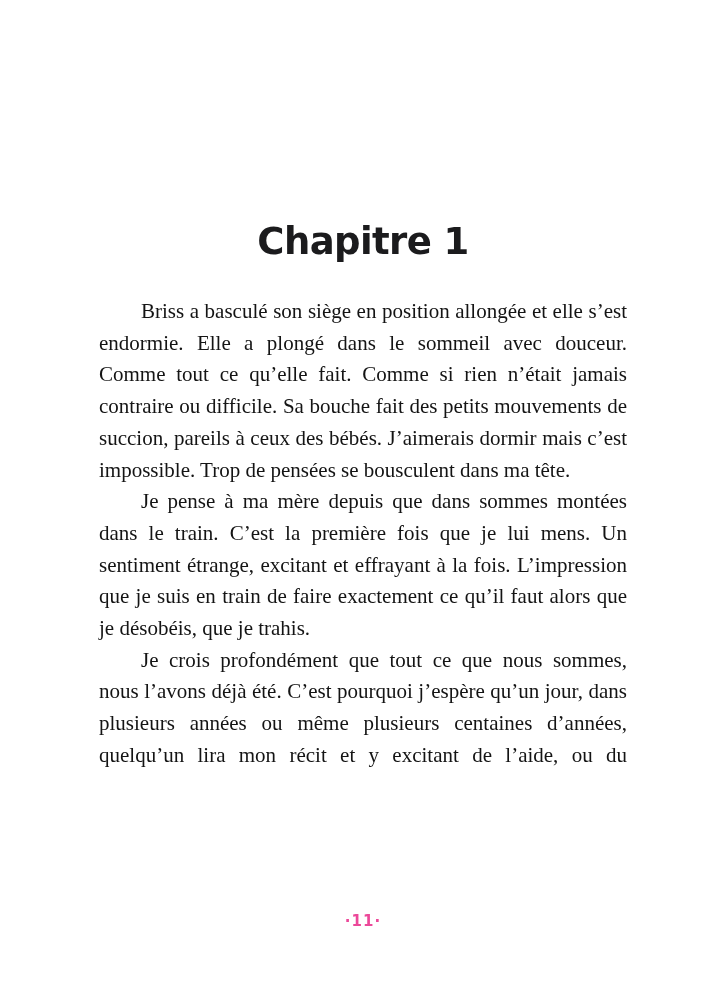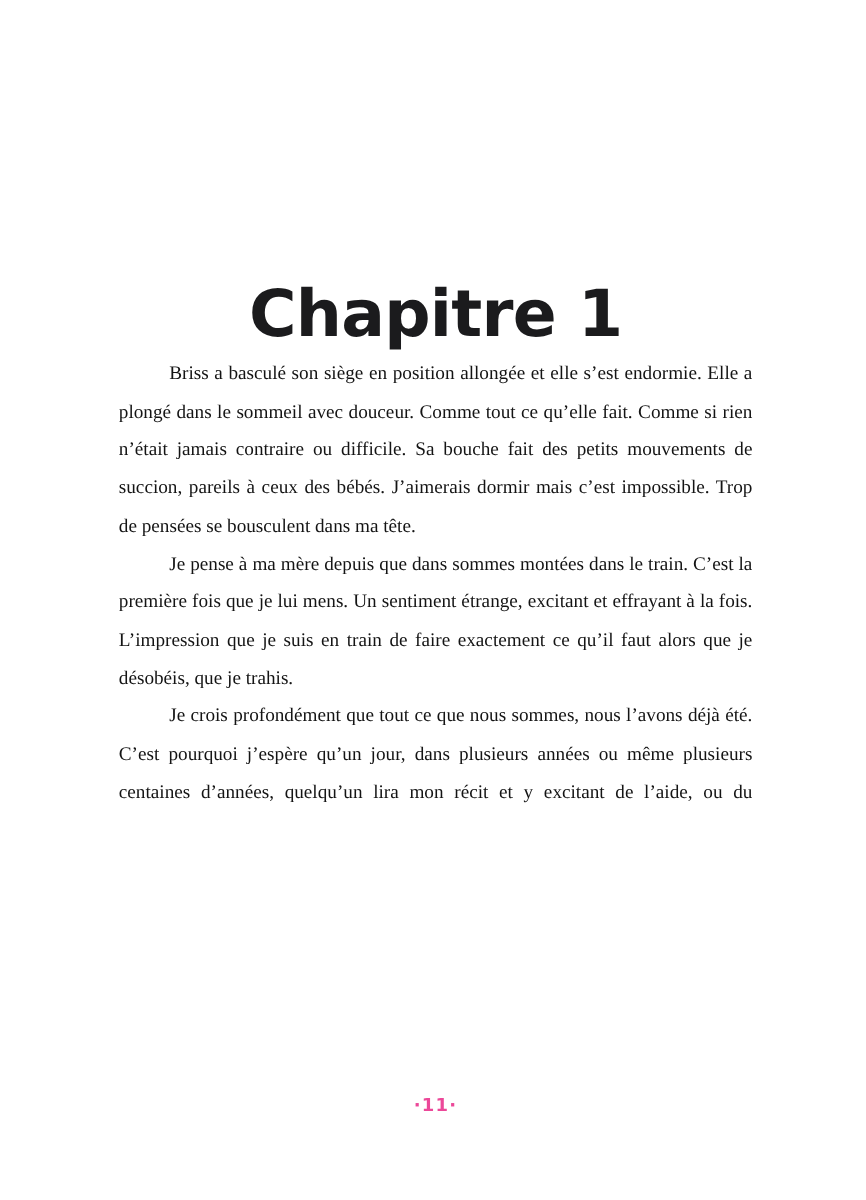--- a/index.html
+++ b/index.html
@@ -26,38 +26,38 @@
 
   
   .chapter-heading {
     position: absolute;
     left: 99px;
     top: 196px;
     width: 528px;
     text-align: center;
     font-family: "DejaVu Sans", "Liberation Sans", sans-serif;
     font-weight: 700;
-    font-size: 54px;
+    font-size: 37px;
     letter-spacing: -0.6px;
     color: #1b1b1d;
     line-height: 1.12;
     white-space: nowrap;
   }
 
   
   .text-block {
     position: absolute;
     left: 99px;
     top: 296px;
     width: 528px;
   }
 
   .para {
     margin: 0;
-    font-size: 16px;
+    font-size: 21px;
     line-height: 31.7px;
     text-align: justify;
     text-justify: inter-word;
     text-indent: 42px;
     color: #141414;
     hyphens: manual;
     -webkit-hyphens: manual;
     font-kerning: normal;
   }
 

